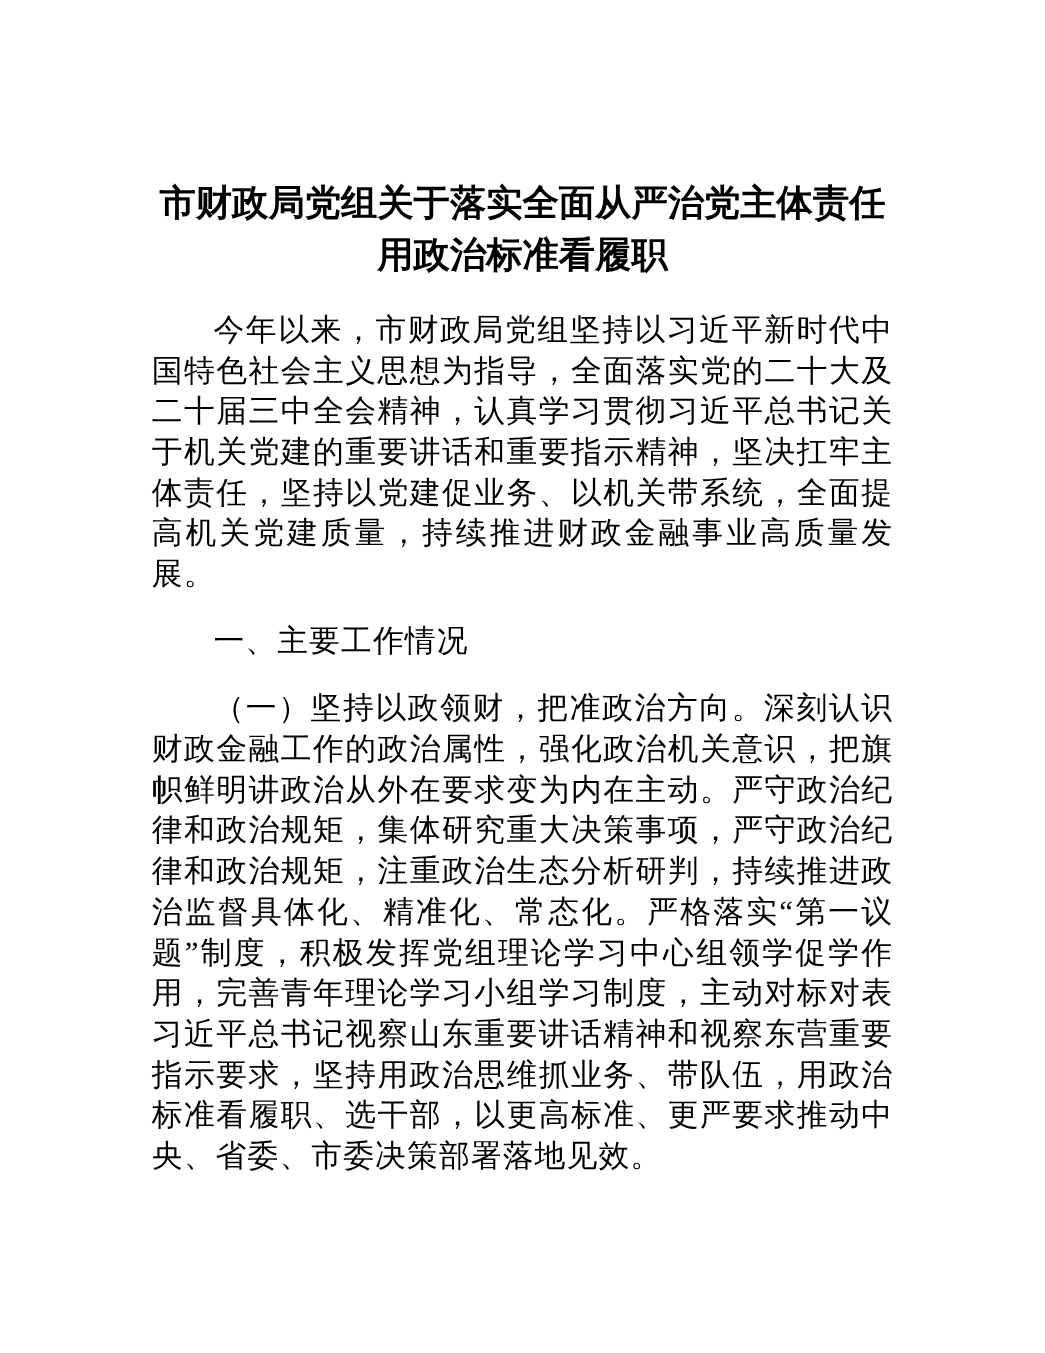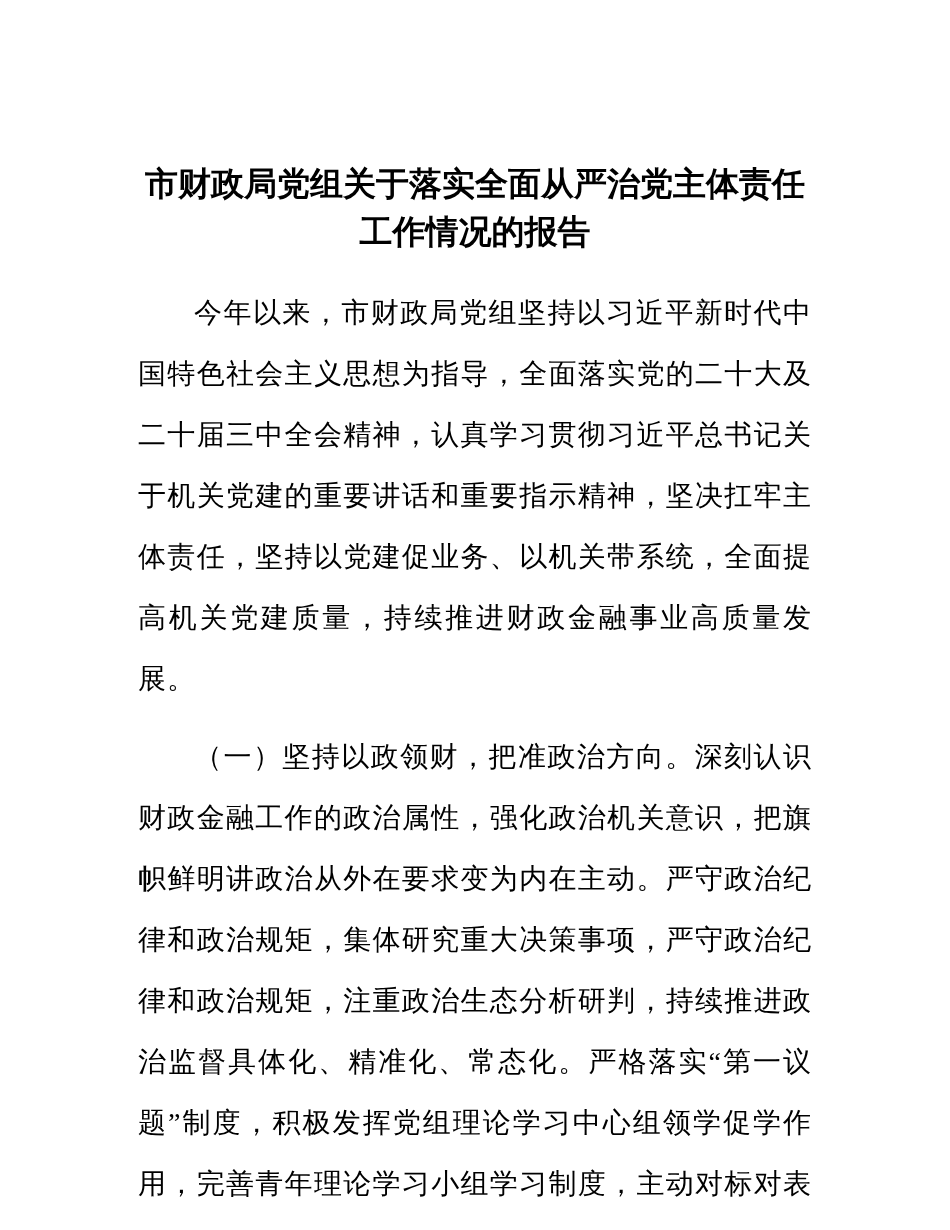--- a/index.html
+++ b/index.html
@@ -25,21 +25,21 @@
     font-size: 33px;
     line-height: 48px;
     text-align: center;
     margin: 0 0 26px 0;
   }
   .doc-title .title-line {
     display: block;
   }
   .para {
     font-size: 28px;
-    line-height: 61px;
+    line-height: 37px;
     text-align: justify;
     text-justify: inter-ideograph;
     text-indent: 2em;
     margin: 0 0 17px 0;
     letter-spacing: 1px;
   }
   .section-heading {
     font-size: 28px;
     line-height: 45px;
     text-indent: 2em;
@@ -47,21 +47,22 @@
     letter-spacing: 1px;
   }
 </style>
 </head>
 <body>
 
 <div class="page">
 
   <h1 class="doc-title">
     <span class="title-line">市财政局党组关于落实全面从严治党主体责任</span>
-    <span class="title-line">工作情况的报告</span>
+    <span class="title-line">用政治标准看履职</span>
   </h1>
 
   <p class="para">今年以来，市财政局党组坚持以习近平新时代中国特色社会主义思想为指导，全面落实党的二十大及二十届三中全会精神，认真学习贯彻习近平总书记关于机关党建的重要讲话和重要指示精神，坚决扛牢主体责任，坚持以党建促业务、以机关带系统，全面提高机关党建质量，持续推进财政金融事业高质量发展。</p>
 
+  <p class="section-heading">一、主要工作情况</p>
 
   <p class="para">（一）坚持以政领财，把准政治方向。深刻认识财政金融工作的政治属性，强化政治机关意识，把旗帜鲜明讲政治从外在要求变为内在主动。严守政治纪律和政治规矩，集体研究重大决策事项，严守政治纪律和政治规矩，注重政治生态分析研判，持续推进政治监督具体化、精准化、常态化。严格落实“第一议题”制度，积极发挥党组理论学习中心组领学促学作用，完善青年理论学习小组学习制度，主动对标对表习近平总书记视察山东重要讲话精神和视察东营重要指示要求，坚持用政治思维抓业务、带队伍，用政治标准看履职、选干部，以更高标准、更严要求推动中央、省委、市委决策部署落地见效。</p>
 
 </div>
 
 </body></html>

